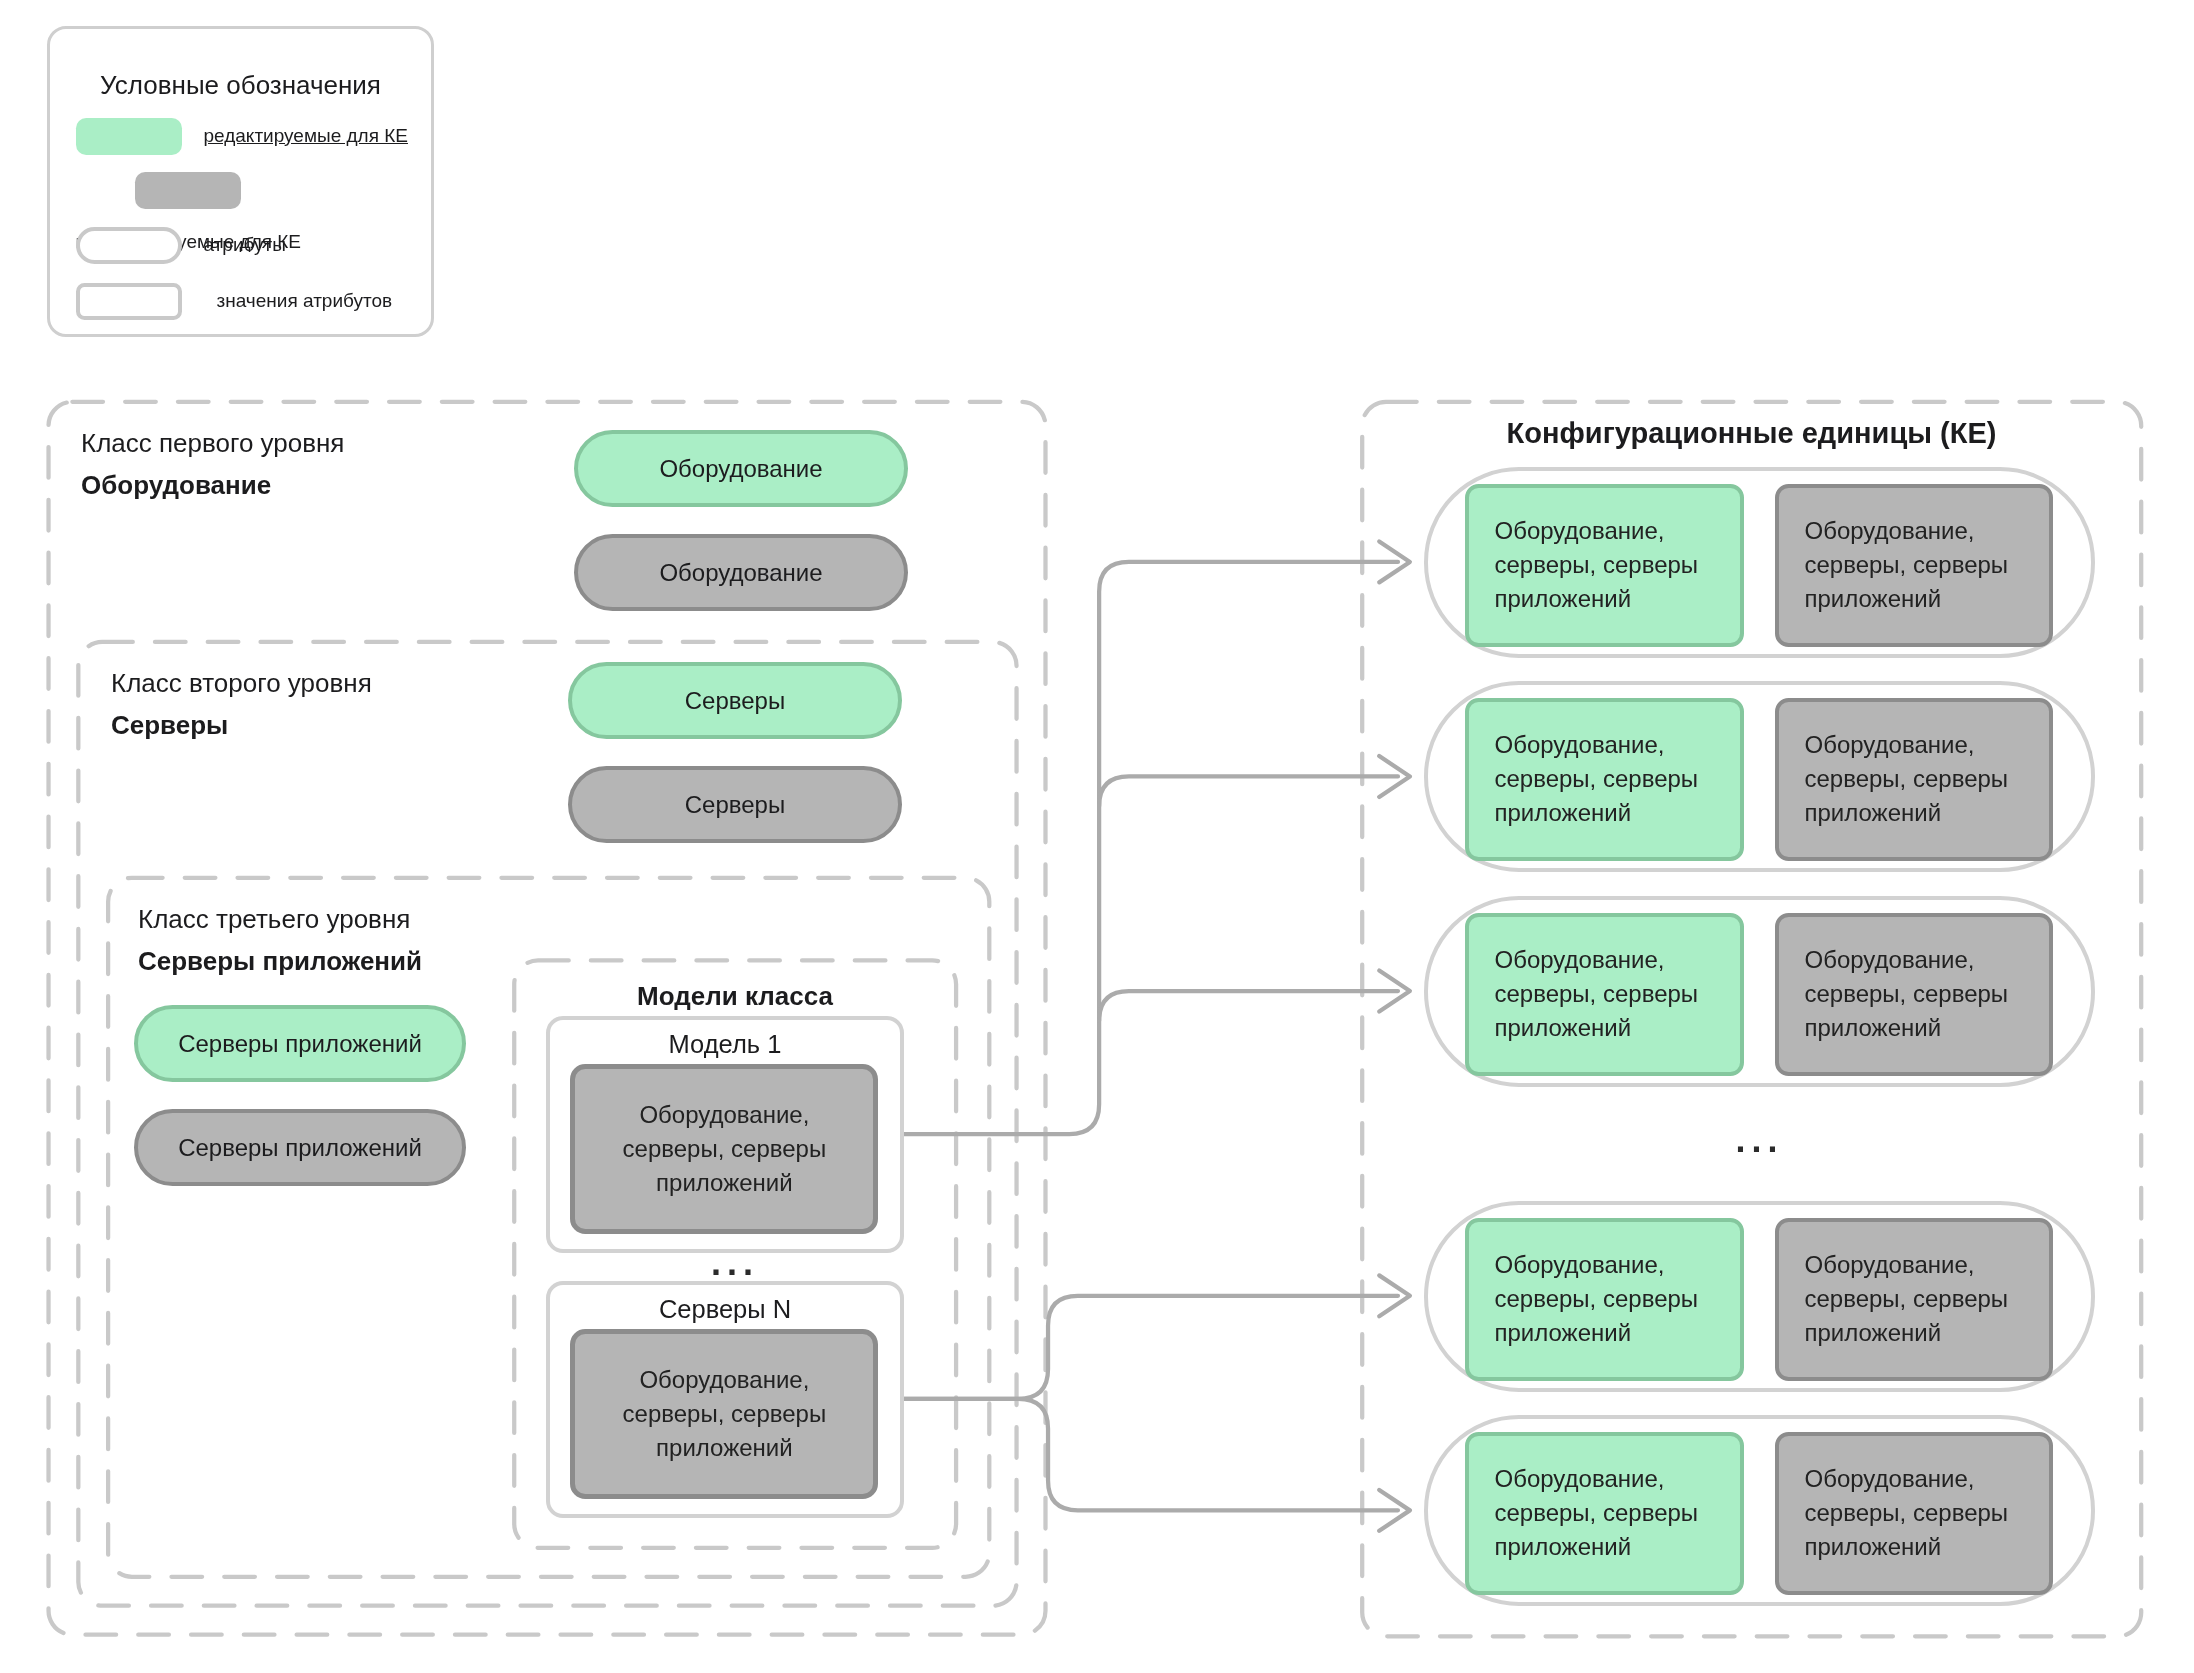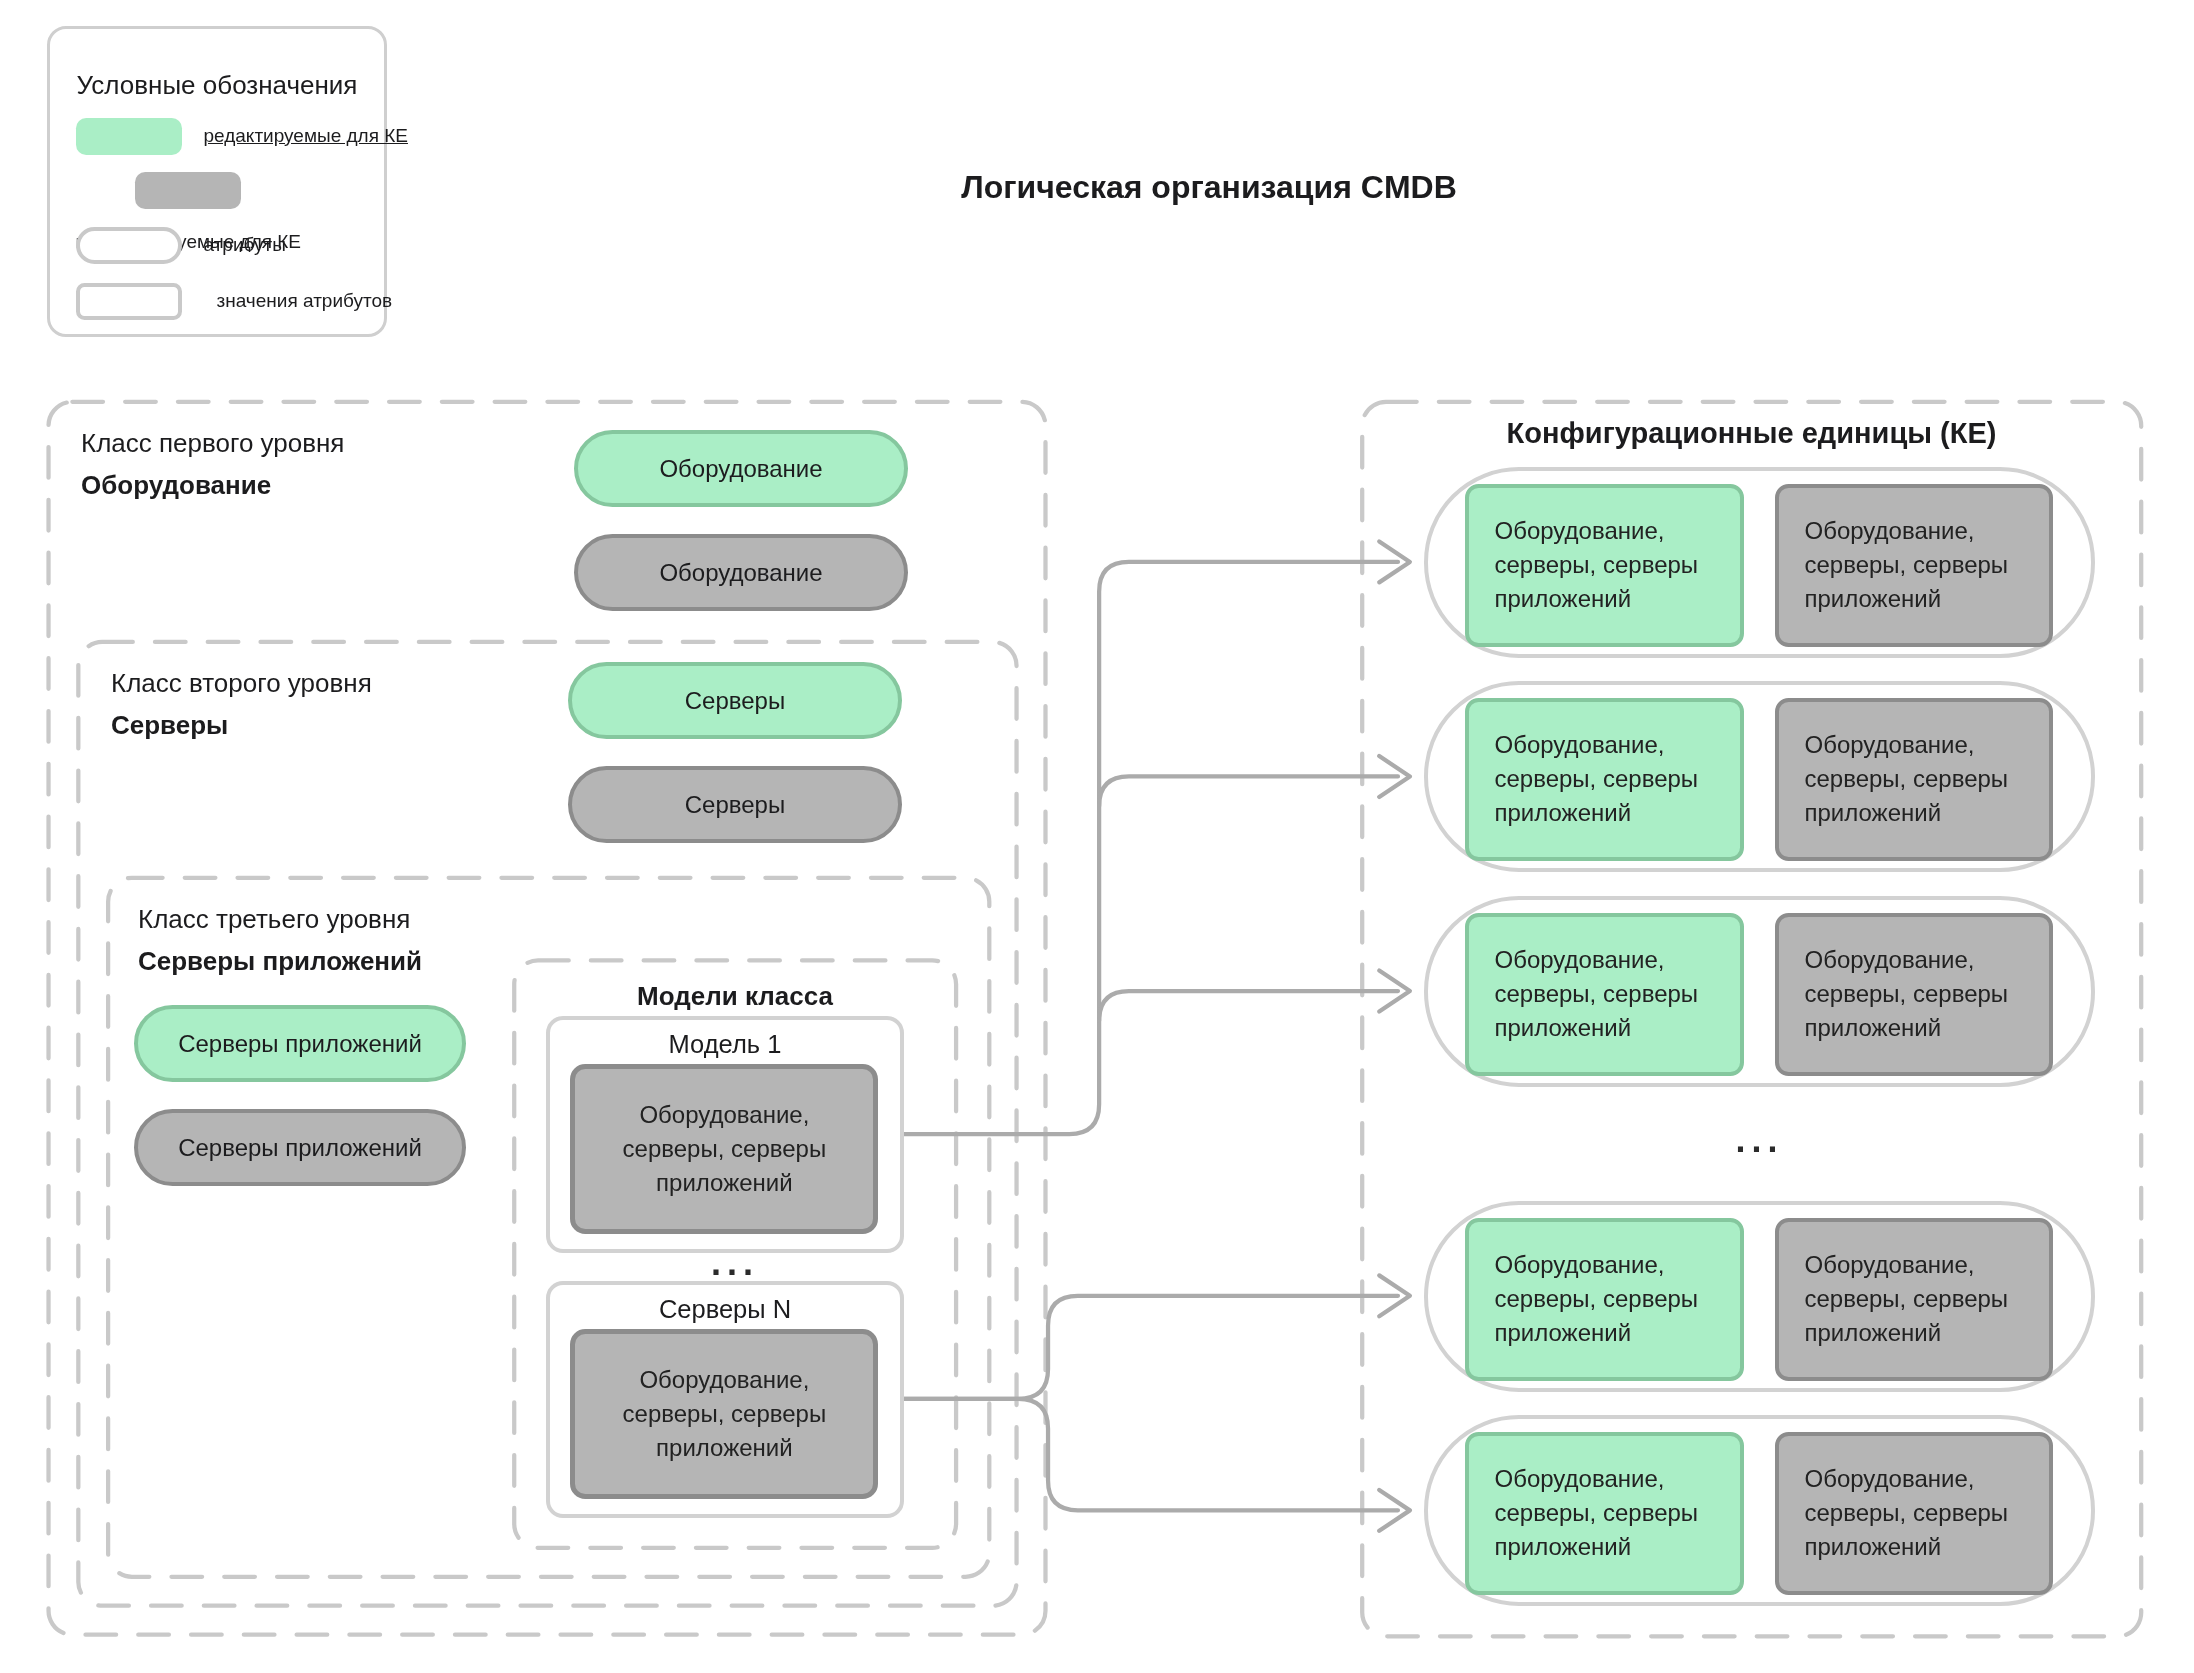--- a/index.html
+++ b/index.html
@@ -15,21 +15,21 @@
   }
   html,body{margin:0;padding:0;background:var(--background);}
   body{font-family:"Liberation Sans","DejaVu Sans",sans-serif;color:var(--text);}
   .canvas{position:relative;width:2194px;height:1673px;background:var(--background);overflow:hidden;}
 
   .layer-svg{position:absolute;left:0;top:0;width:2194px;height:1673px;pointer-events:none;}
   .dashed-rect{fill:none;stroke:var(--dashed-border);stroke-width:5;stroke-dasharray:36 26;stroke-linecap:round;}
   .conn{fill:none;stroke:var(--connector);stroke-width:5;stroke-linecap:round;stroke-linejoin:round;}
 
   
-  .legend{position:absolute;left:47px;top:25.5px;width:340px;height:311px;border:3.4px solid #cfcfcf;border-radius:19px;background:#fff;box-sizing:border-box;}
+  .legend{position:absolute;left:47px;top:25.5px;width:387px;height:311px;border:3.4px solid #cfcfcf;border-radius:19px;background:#fff;box-sizing:border-box;}
   .legend-title{position:absolute;left:0;top:41px;width:100%;text-align:center;font-size:26px;}
   .legend-item{position:absolute;left:25.5px;display:flex;align-items:center;gap:22px;height:37px;}
   .swatch{width:106px;height:37px;flex:none;box-sizing:border-box;border-radius:10.2px;}
   .sw-green{background:var(--green-fill);}
   .sw-gray{background:var(--gray-fill);}
   .sw-outline-pill{background:#fff;border:4.3px solid var(--dashed-border);border-radius:20.4px;}
   .sw-outline-rect{background:#fff;border:4.3px solid var(--dashed-border);border-radius:8.5px;}
   .legend-label{font-size:19px;white-space:nowrap;}
 
   .main-title{position:absolute;left:809px;top:169px;width:800px;text-align:center;font-size:32px;font-weight:bold;}
@@ -94,21 +94,20 @@
     <div class="legend-item" style="top:198px;">
       <span class="swatch sw-outline-pill"></span>
       <span class="legend-label">атрибуты</span>
     </div>
     <div class="legend-item" style="top:254px;gap:35px;">
       <span class="swatch sw-outline-rect"></span>
       <span class="legend-label">значения атрибутов</span>
     </div>
   </div>
 
-  <div class="main-title">Логическая организация CMDB</div>
 
   <div class="class-label" style="left:81px;top:422px;">
     <div>Класс первого уровня</div>
     <div class="name">Оборудование</div>
   </div>
   <div class="pill pill-green" style="left:574px;top:430px;width:334px;height:77px;">Оборудование</div>
   <div class="pill pill-gray" style="left:574px;top:534px;width:334px;height:77px;">Оборудование</div>
 
   <div class="class-label" style="left:111px;top:662px;">
     <div>Класс второго уровня</div>

